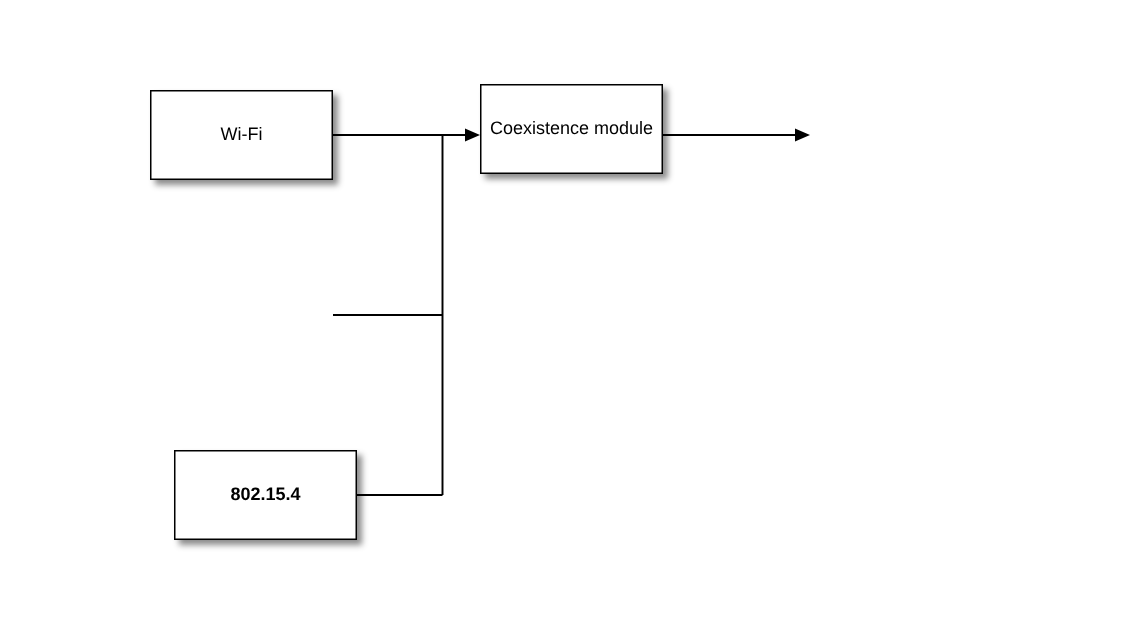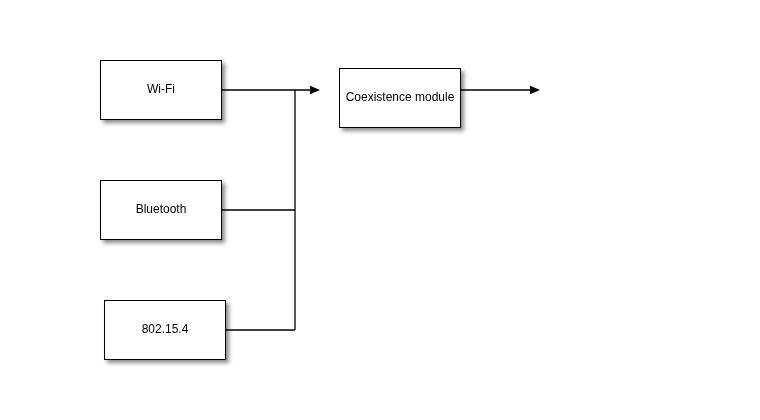--- a/index.html
+++ b/index.html
@@ -37,22 +37,22 @@
     text-align: center;
   }
   .node span {
     font-size: 12px;
     color: #000000;
     line-height: 1.1;
     white-space: nowrap;
   }
   .n-wifi        { left: 100px; top: 60px;  }
   .n-bluetooth   { left: 100px; top: 180px; }
-  .n-802154      { left: 104px; top: 300px; }
-  .n-coexistence { left: 320px; top: 68px; margin-left: 19px;  }
+  .n-802154      { left: 116px; top: 300px; font-weight: bold; }
+  .n-coexistence { left: 320px; top: 56px;  }
   .n-rf          { left: 540px; top: 60px;  }
 </style>
 </head>
 <body>
 
 <div class="canvas">
 
   <svg class="connector-layer" viewBox="0 0 760 420" xmlns="http://www.w3.org/2000/svg">
 
     <line x1="222" y1="90" x2="311" y2="90" stroke="#000000" stroke-width="1.3"></line>
@@ -65,23 +65,20 @@
     <line x1="222" y1="330" x2="295" y2="330" stroke="#000000" stroke-width="1.3"></line>
 
     <line x1="441" y1="90" x2="531" y2="90" stroke="#000000" stroke-width="1.3"></line>
     <polygon points="540,90 530,85.7 530,94.3" fill="#000000"></polygon>
   </svg>
 
   <div class="node n-wifi">
     <span>Wi-Fi</span>
   </div>
 
-  <div class="node n-bluetooth">
-    <span>Bluetooth</span>
-  </div>
 
   <div class="node n-802154">
     <span>802.15.4</span>
   </div>
 
   <div class="node n-coexistence">
     <span>Coexistence module</span>
   </div>
 
 

